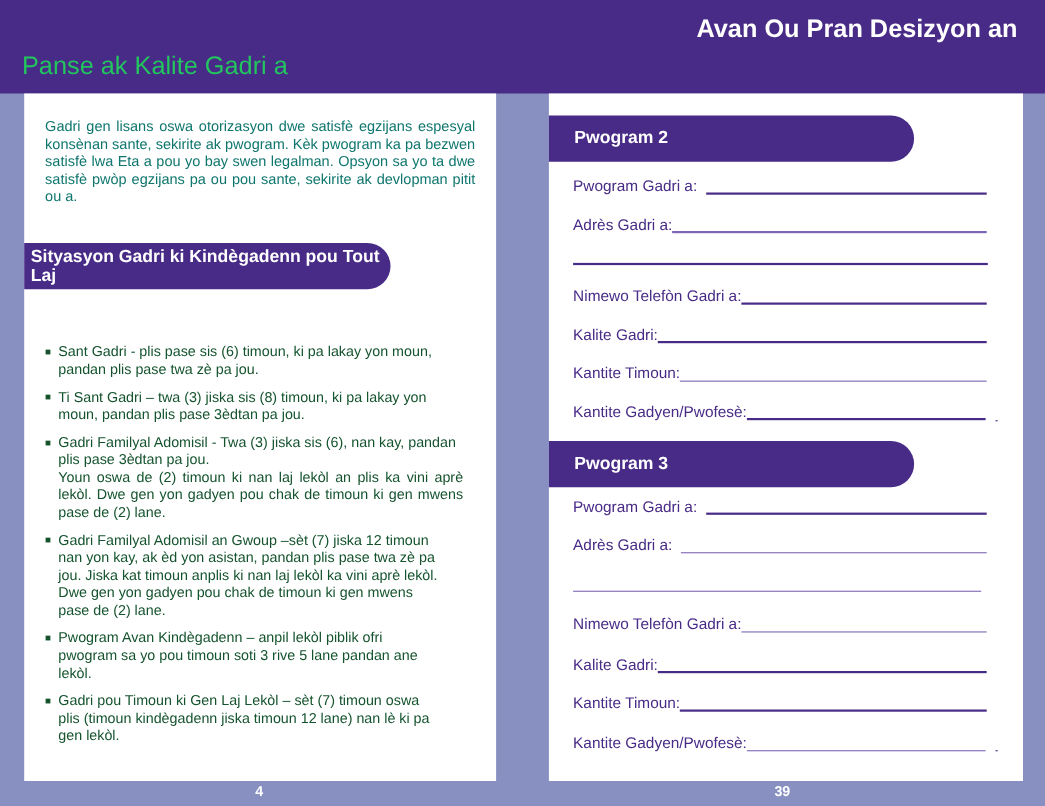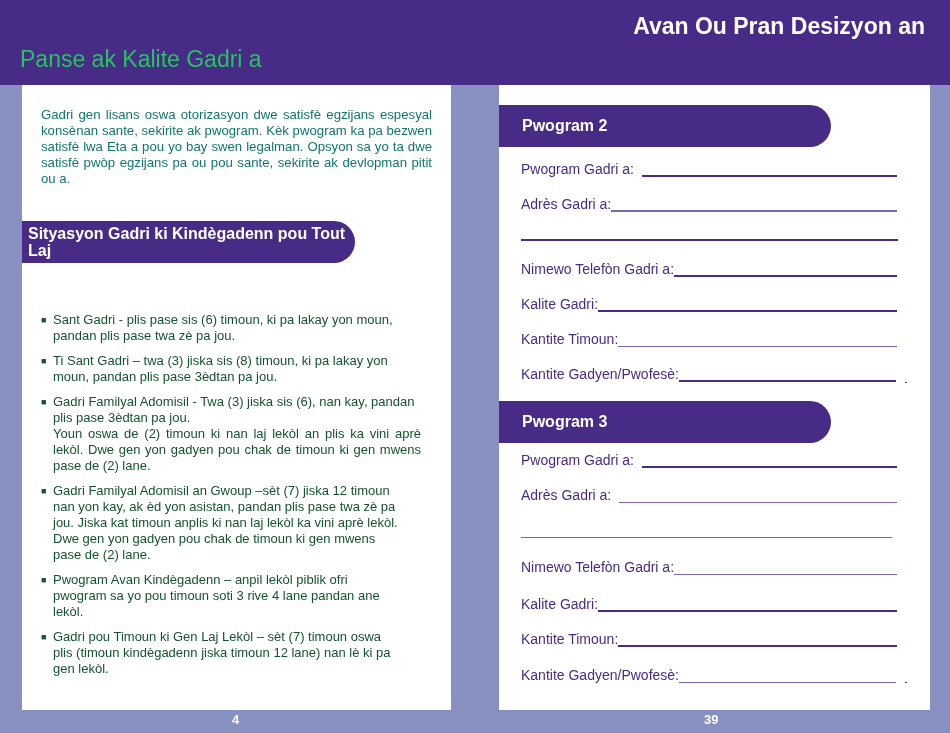--- a/index.html
+++ b/index.html
@@ -49,21 +49,21 @@
       <span>Ti Sant Gadri – twa (3) jiska sis (8) timoun, ki pa lakay yon moun, pandan plis pase 3èdtan pa jou.</span>
     </div>
     <div class="bullet" style="width:380px;">
       <span>Gadri Familyal Adomisil - Twa (3) jiska sis (6), nan kay, pandan plis pase 3èdtan pa jou.</span>
       <span class="sub">Youn oswa de (2) timoun ki nan laj lekòl an plis ka vini aprè lekòl. Dwe gen yon gadyen pou chak de timoun ki gen mwens pase de (2) lane.</span>
     </div>
     <div class="bullet">
       <span>Gadri Familyal Adomisil an Gwoup –sèt (7) jiska 12 timoun nan yon kay, ak èd yon asistan, pandan plis pase twa zè pa jou. Jiska kat timoun anplis ki nan laj lekòl ka vini aprè lekòl. Dwe gen yon gadyen pou chak de timoun ki gen mwens pase de (2) lane.</span>
     </div>
     <div class="bullet" style="width:345px;">
-      <span>Pwogram Avan Kindègadenn – anpil lekòl piblik ofri pwogram sa yo pou timoun soti 3 rive 4 lane pandan ane lekòl.</span>
+      <span>Pwogram Avan Kindègadenn – anpil lekòl piblik ofri pwogram sa yo pou timoun soti 3 rive 5 lane pandan ane lekòl.</span>
     </div>
     <div class="bullet" style="width:355px;">
       <span>Gadri pou Timoun ki Gen Laj Lekòl – sèt (7) timoun oswa plis (timoun kindègadenn jiska timoun 12 lane) nan lè ki pa gen lekòl.</span>
     </div>
   </div>
 </div>
 <div class="page-num" style="left:232px;">4</div>
 
 <div class="page page-right">
 

